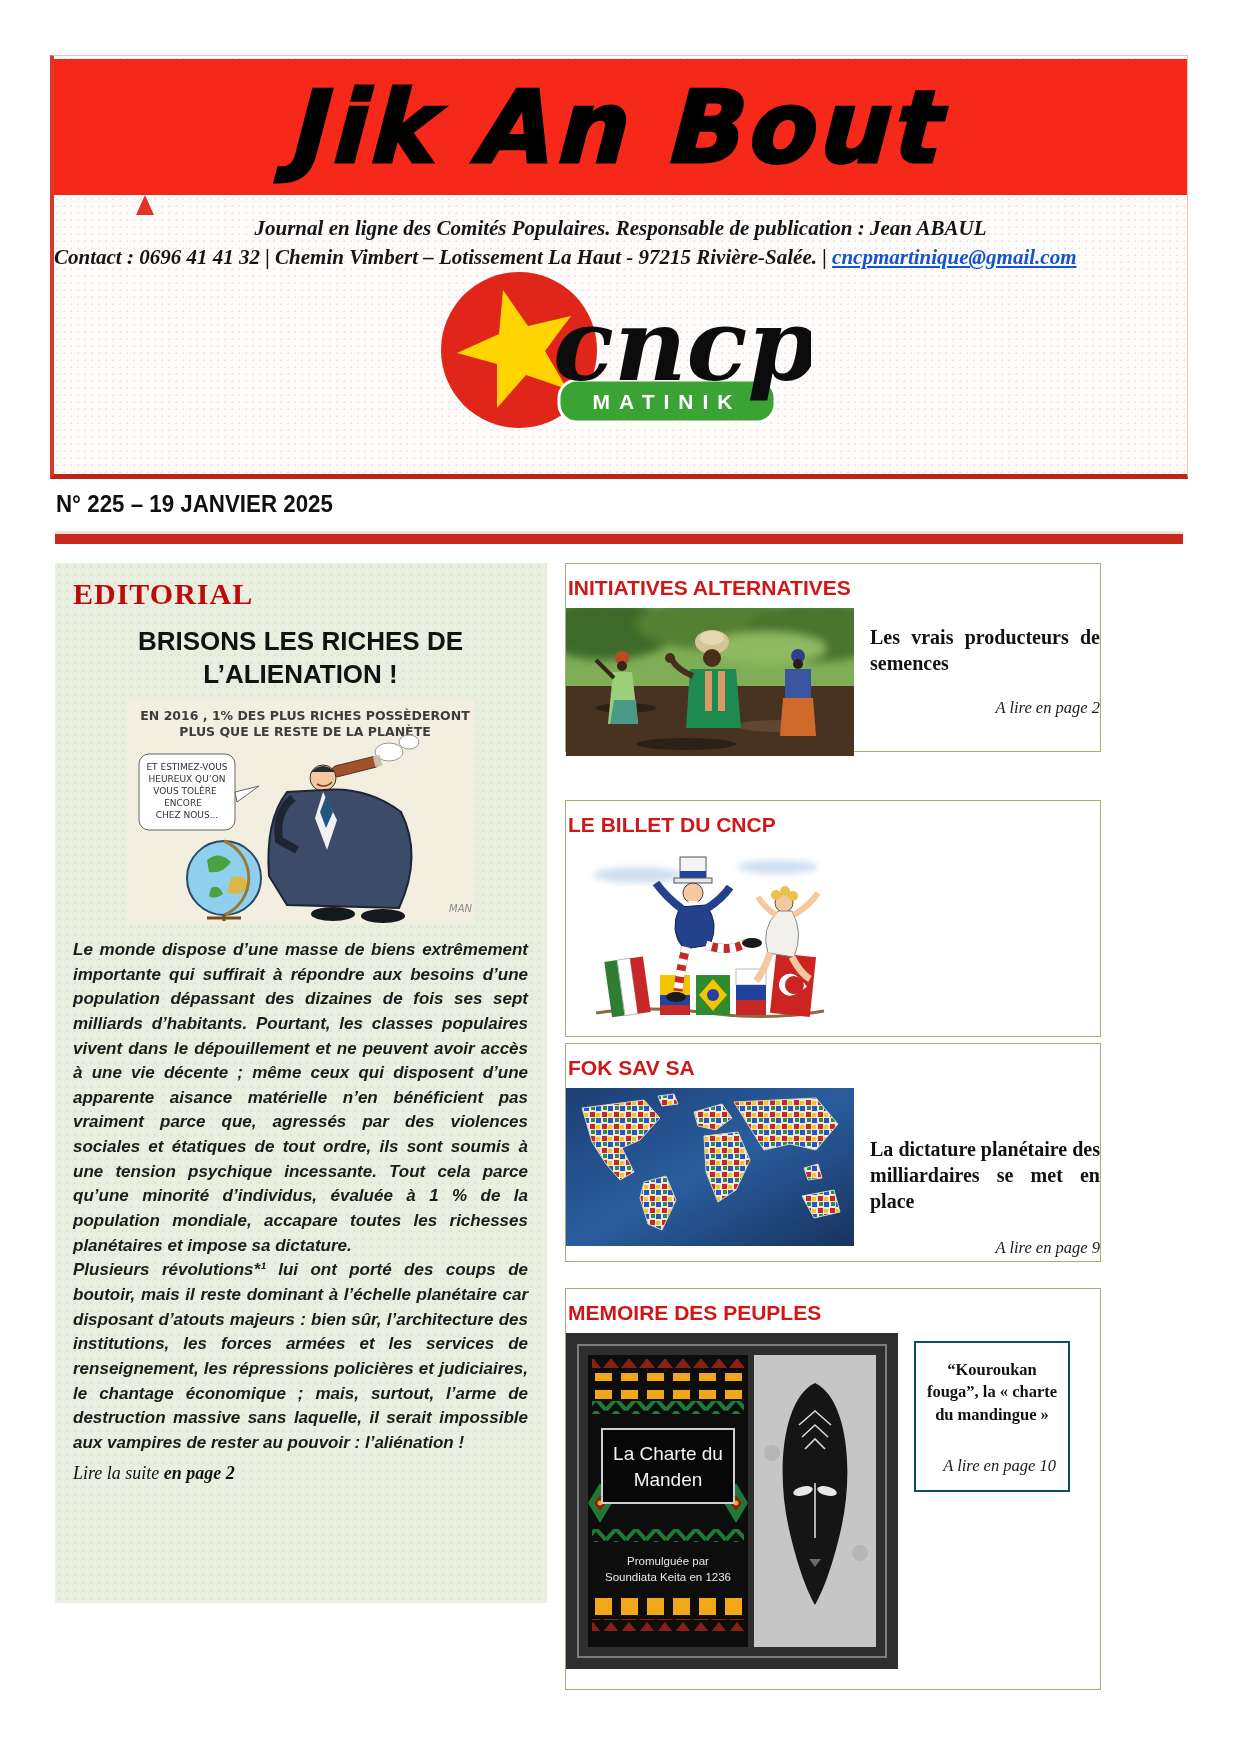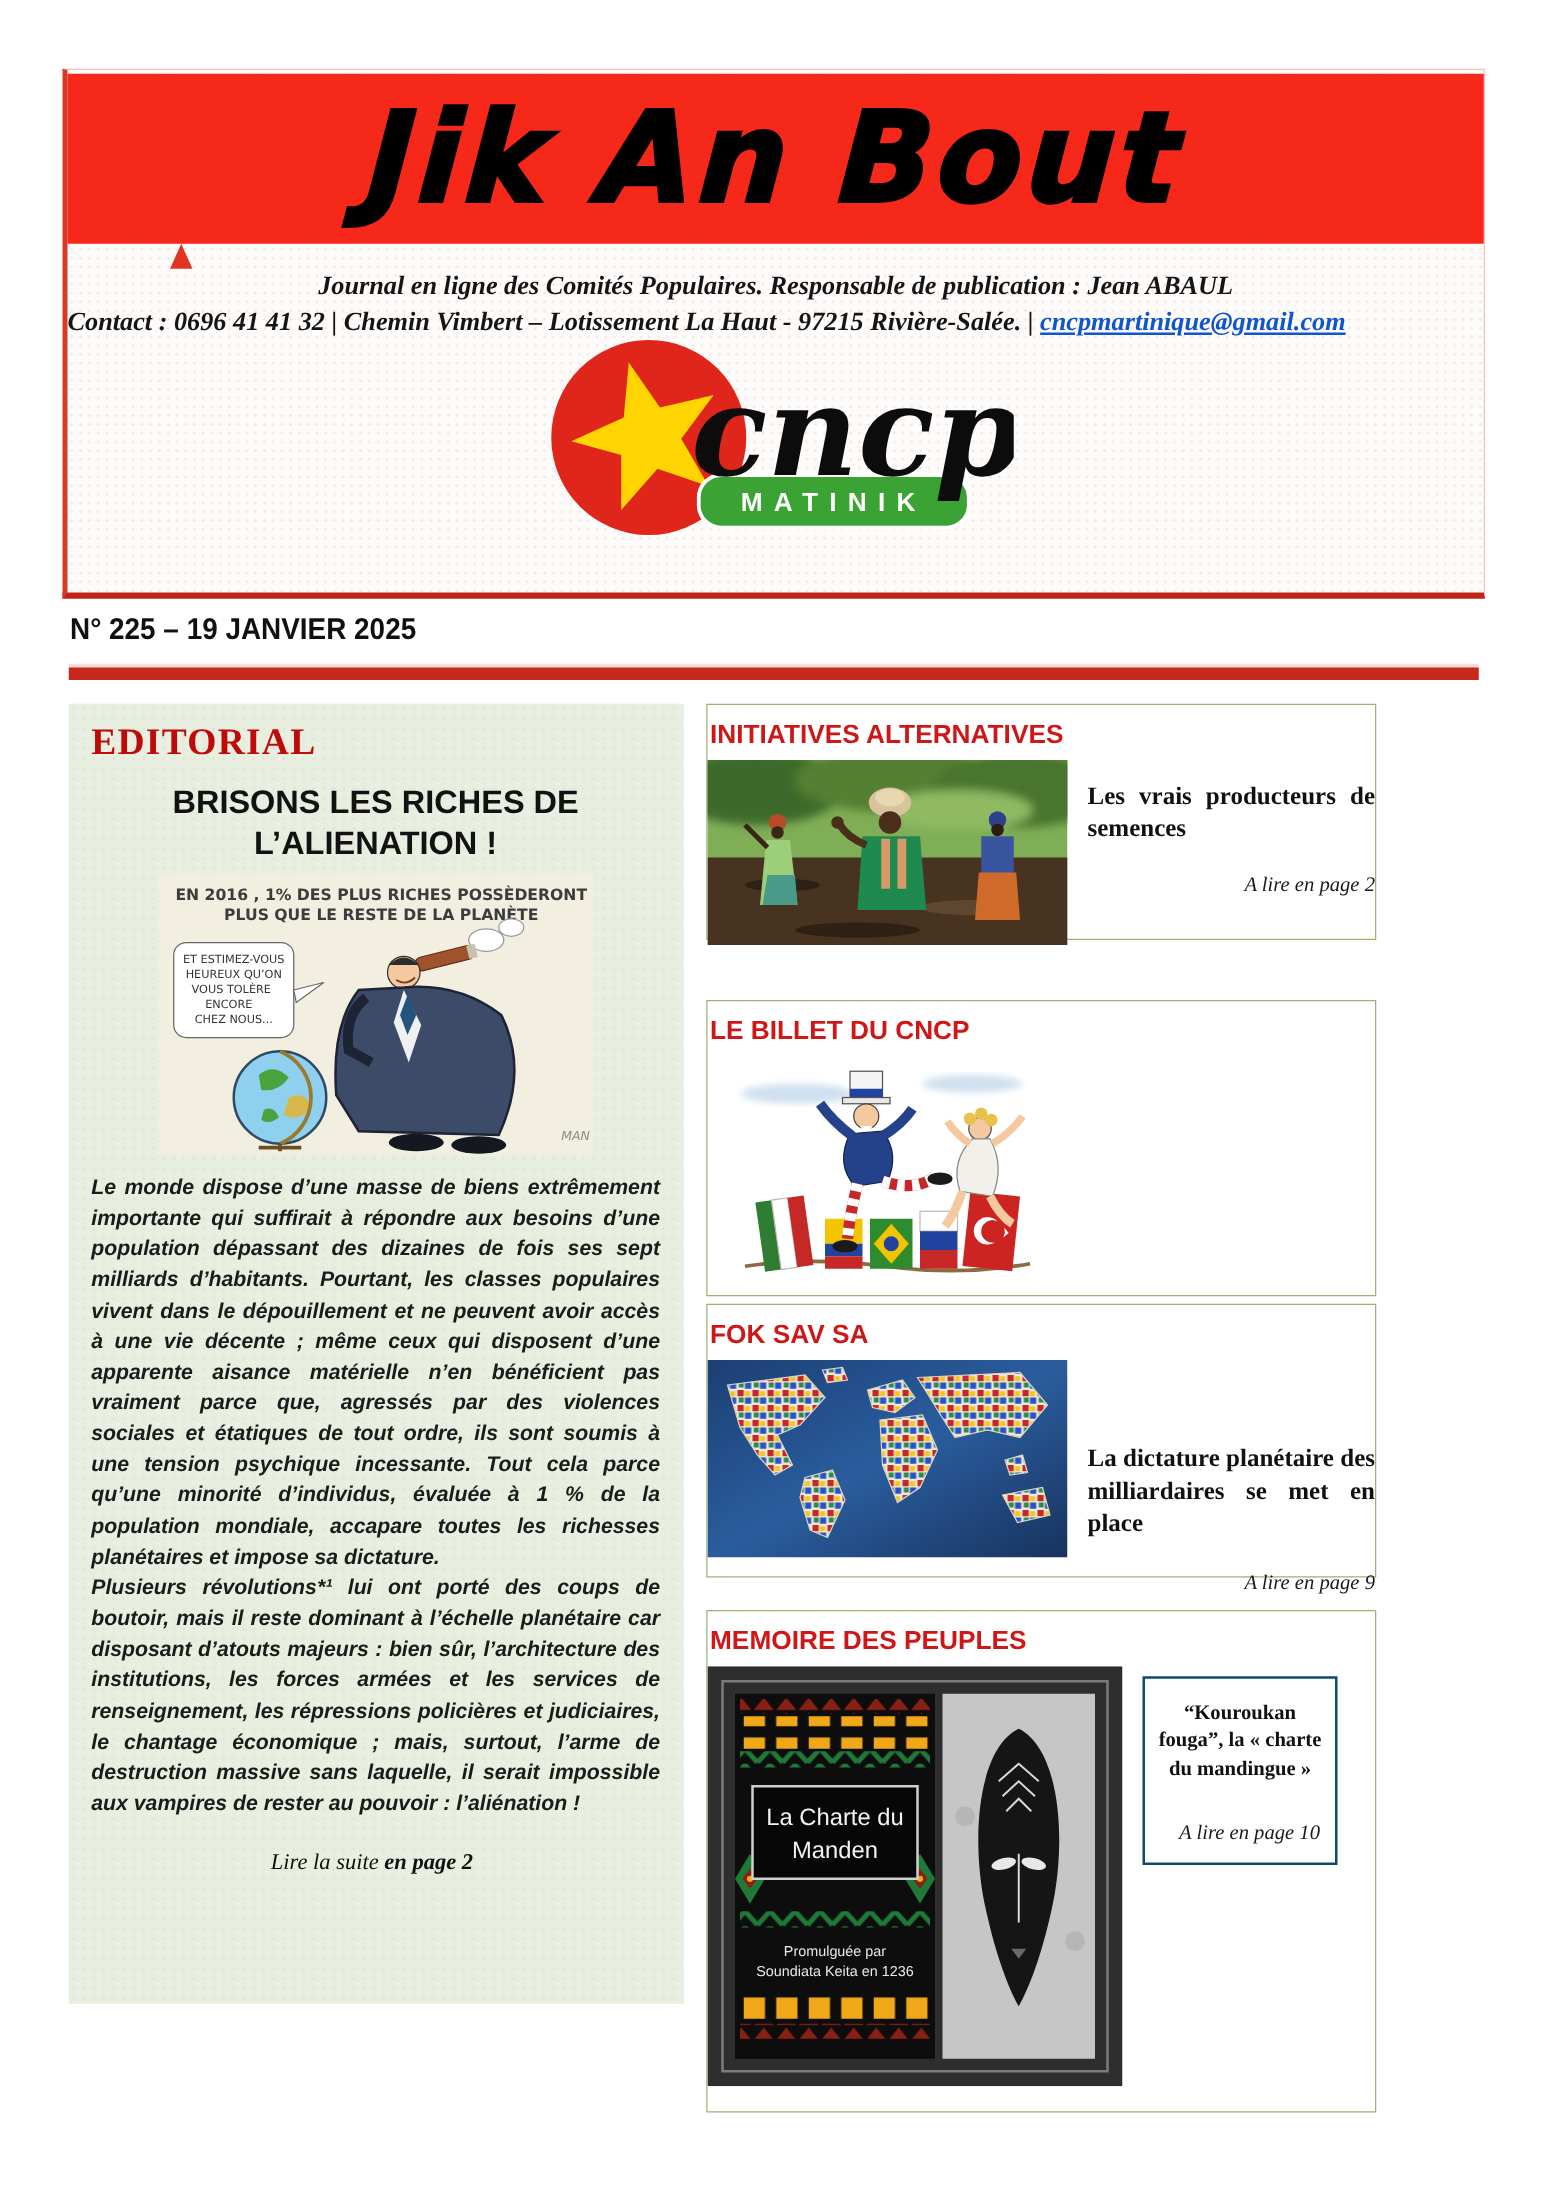--- a/index.html
+++ b/index.html
@@ -42,21 +42,21 @@
                      radial-gradient(#eef3e6 1px,transparent 1px);
     background-size:8px 8px,8px 8px;background-position:0 0,4px 4px;
     box-sizing:border-box;padding:14px 19px 10px 18px;overflow:hidden;}
   .ed-label{font-family:"Liberation Serif",serif;font-weight:bold;font-size:30px;
     color:#bf0a0a;letter-spacing:1px;}
   .ed-headline{margin:14px auto 10px auto;width:88%;text-align:center;font-weight:bold;
     font-size:26px;line-height:1.25;color:#121212;}
   .ed-cartoon{display:block;margin:8px auto 14px auto;}
   .ed-body p{margin:0;font-weight:bold;font-style:italic;font-size:17px;line-height:1.45;
     text-align:justify;color:#1b1b1b;}
-  .ed-readmore{margin-top:24px;text-align:center;font-family:"Liberation Serif",serif;
+  .ed-readmore{margin-top:8px;text-align:left;font-family:"Liberation Serif",serif;
     font-style:italic;font-size:18px;color:#111;padding-right:6px;}
   .ed-readmore b{font-weight:bold;}
 
   
   .news-box{position:absolute;left:565px;width:536px;background:#fff;
     border:1px solid #9cb276;box-sizing:border-box;padding:10px 0;}
   .nb-title{font-weight:bold;font-size:21px;color:#cf1717;margin:2px 0 8px 2px;}
   .nb-row{display:flex;align-items:flex-start;}
   .nb-art{flex:0 0 auto;}
   .nb-side{flex:1 1 auto;padding-left:16px;}
@@ -65,21 +65,21 @@
   .nb-read{font-family:"Liberation Serif",serif;font-style:italic;font-size:16.5px;
     color:#1a1a1a;text-align:right;}
   .box1{top:563px;height:189px;}
   .box1 .nb-headline{margin-top:16px;}
   .box1 .nb-read{margin-top:22px;}
   .box2{top:800px;height:237px;}
   .box2 .nb-row{padding-left:22px;flex-direction:column;}
   .box2 .nb-headline{margin-top:34px;}
   .box2 .nb-read{margin-top:26px;}
   .box3{top:1043px;height:219px;}
-  .box3 .nb-headline{margin-top:66px;}
+  .box3 .nb-headline{margin-top:48px;}
   .box3 .nb-read{margin-top:24px;}
   .box4{top:1288px;height:402px;}
   .quote-box{margin-top:8px;border:2px solid #0c4a6e;background:#fff;width:132px;
     box-sizing:content-box;padding:16px 10px 14px 10px;}
   .quote-text{font-family:"Liberation Serif",serif;font-weight:bold;font-size:16.5px;
     line-height:1.35;text-align:center;color:#111;}
   .quote-box .nb-read{margin-top:30px;padding-right:2px;}
 </style>
 </head>
 <body>

